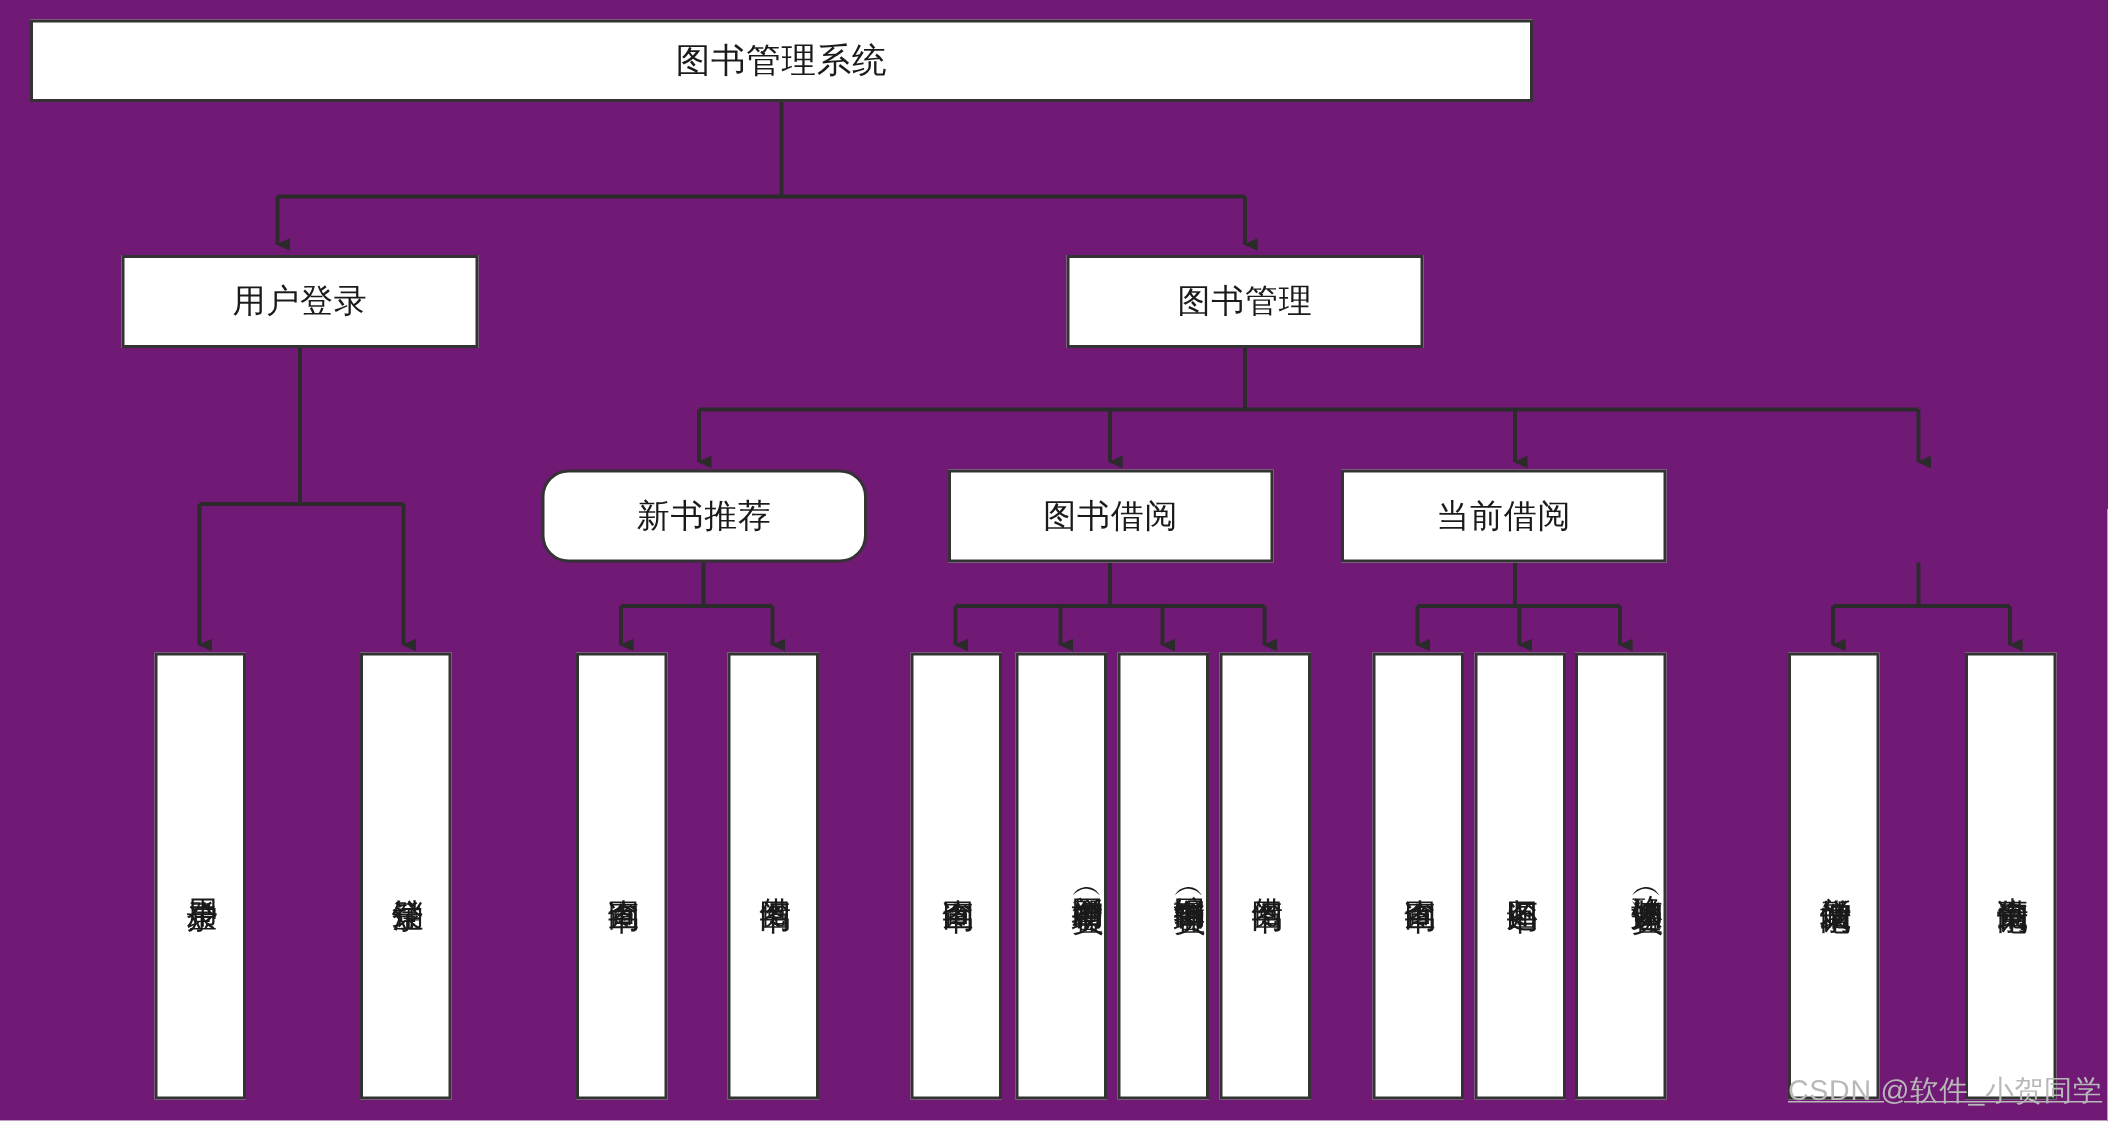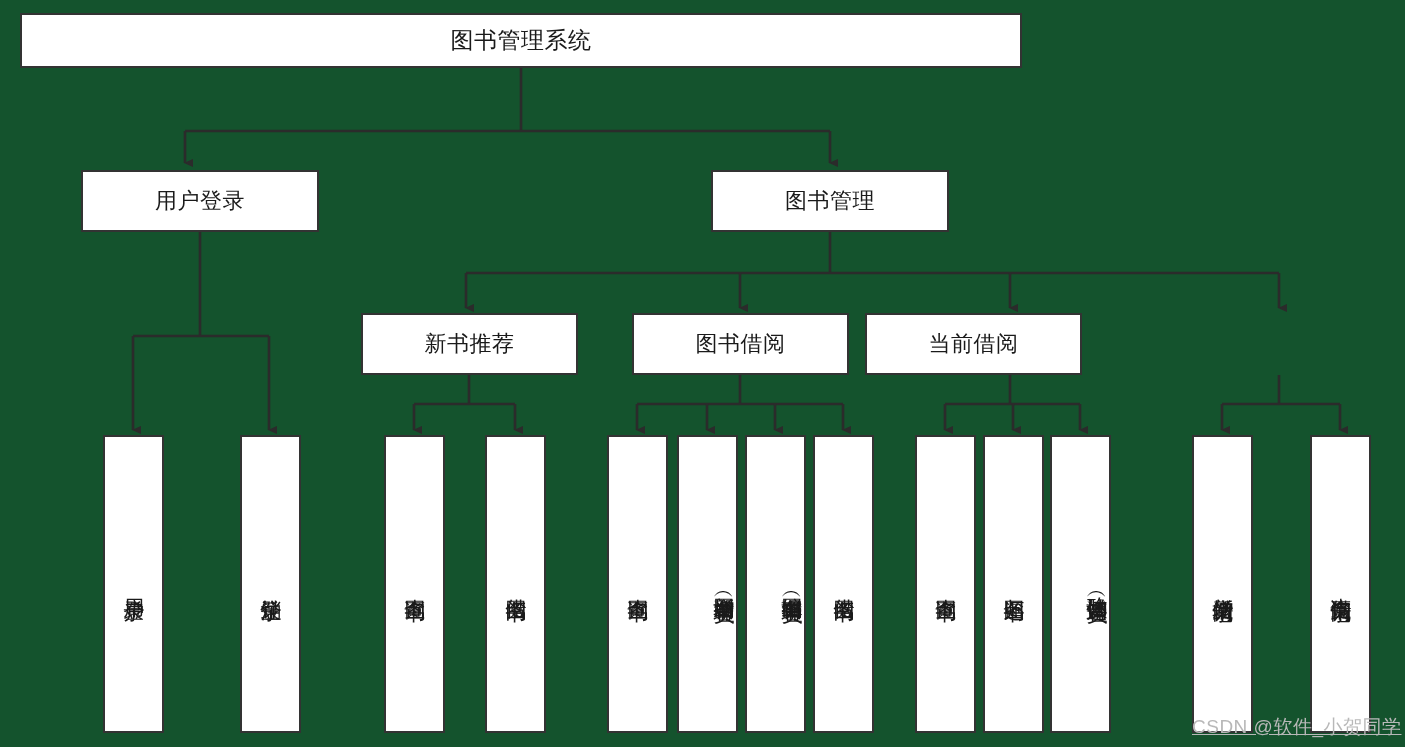--- a/index.html
+++ b/index.html
@@ -7,21 +7,21 @@
     padding: 0;
     background: #ffffff;
   }
   body {
     font-family: "Liberation Sans", "DejaVu Sans", sans-serif;
   }
   #canvas {
     position: relative;
     width: 1405px;
     height: 747px;
-    background: #14532d;
+    background: #701a75;
     overflow: hidden;
   }
   svg.connectors {
     position: absolute;
     left: 0;
     top: 0;
     width: 1405px;
     height: 747px;
     pointer-events: none;
   }
@@ -134,27 +134,27 @@
     <span>图书管理系统</span>
   </div>
 
   <div class="node horiz" style="left:81px; top:170px; width:238px; height:62px;">
     <span>用户登录</span>
   </div>
   <div class="node horiz" style="left:711px; top:170px; width:238px; height:62px;text-align:right;">
     <span>图书管理</span>
   </div>
 
-  <div class="node horiz" style="left:361px; top:313px; width:217px; height:62px;">
+  <div class="node horiz" style="left:361px; top:313px; width:217px; height:62px;border-radius:18px;">
     <span>新书推荐</span>
   </div>
   <div class="node horiz" style="left:632px; top:313px; width:217px; height:62px;">
     <span>图书借阅</span>
   </div>
-  <div class="node horiz" style="left:865px; top:313px; width:217px; height:62px;">
+  <div class="node horiz" style="left:894px; top:313px; width:217px; height:62px;">
     <span>当前借阅</span>
   </div>
 
   <div class="node leaf centered" style="left:103px; top:435px; width:61px; height:298px;">
     <span class="leaf-label">用户登录</span>
   </div>
   <div class="node leaf centered" style="left:240px; top:435px; width:61px; height:298px;">
     <span class="leaf-label">注销登录</span>
   </div>
 

